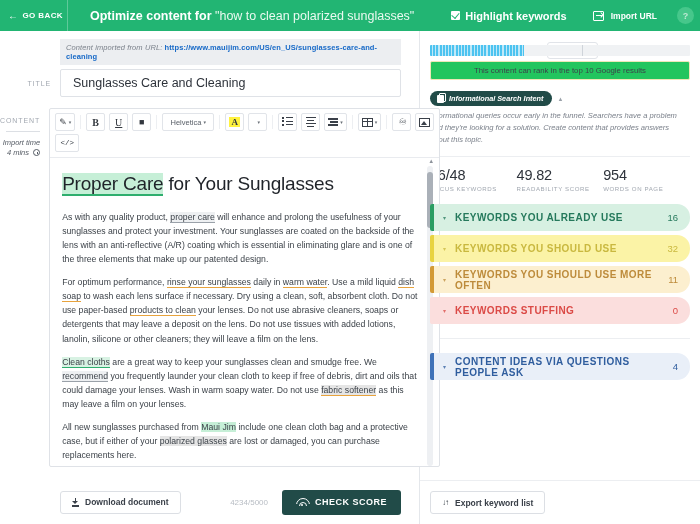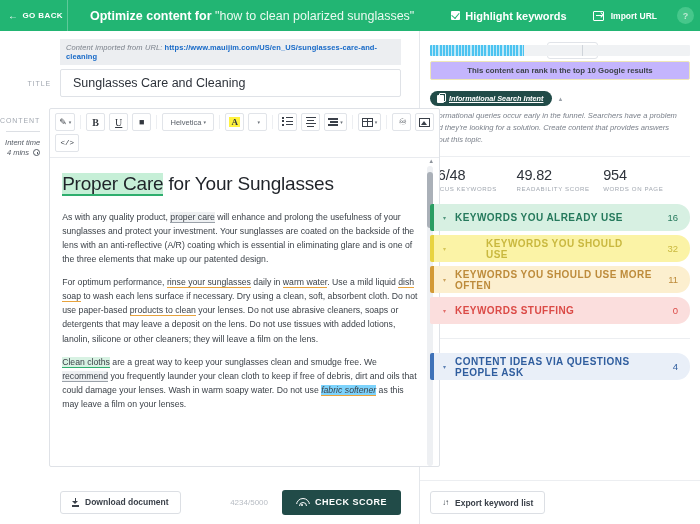--- a/index.html
+++ b/index.html
@@ -138,21 +138,21 @@
 
   
   .doc { padding: 14px 18px 10px 12px; position: relative; height: 308px; overflow: hidden; }
   .doc h1 {
     font-size: 19px; font-weight: normal; color: #1f2329;
     line-height: 1.25; margin-bottom: 14px; letter-spacing: -.2px;
   }
   .doc p { font-size: 8.7px; line-height: 1.62; color: #3c4249; margin-bottom: 9px; }
   .hl-green { background: #c6efd7; }
   .hl-green-u { background: #d8f2e3; border-bottom: 1.5px solid #2fae6e; }
-  .hl-yellow { background: #7dd3fc; font-style: italic; }
+  .hl-yellow { background: #e5e5e5; }
   .hl-orange-u { border-bottom: 1.5px solid #e8a33d; }
   .hl-grey-u { background: #eef0f2; border-bottom: 1.5px solid #9aa1a9; }
   .hl-green-band { border-bottom: 2px solid #2fae6e; }
 
   .doc-scrollbar {
     position: absolute; right: 6px; top: 8px; width: 6px; height: 300px;
     background: #eef0f3; border-radius: 3px;
   }
   .doc-scrollbar .thumb { position:absolute; top: 6px; left:0; width: 6px; height: 56px; background:#aab0b8; border-radius: 3px; }
   .doc-scroll-up { position:absolute; right:5px; top:0px; font-size:6px; color:#8d939b; }
@@ -214,30 +214,30 @@
     height: 11px; margin-top: 4px; background: #f0f2f4; position: relative; overflow: hidden;
     border-radius: 1px;
   }
   .perf-fill {
     position:absolute; left:0; top:0; height:11px; width: 36%;
     background: repeating-linear-gradient(90deg, #4cc3f0 0 2px, #bfe8f8 2px 3.2px);
   }
   .perf-marker { position:absolute; left: 58.5%; top:-9px; width:1px; height: 20px; background: #cfd4da; }
 
   .rank-note {
-    margin-top: 5px; background: #c4b5fd; border: 1px solid #eee7b8;
-    font-size: 7.8px; font-weight: bold; color: #3c4249; text-align: center;
+    margin-top: 5px; background: #22c55e; border: 1px solid #eee7b8;
+    font-size: 7.8px; font-weight: normal; color: #3c4249; text-align: center;
     padding: 4px 0; border-radius: 2px;
   }
 
   .intent-row { display:flex; align-items:center; gap: 5px; margin-top: 11px; }
   .intent-pill {
     background: #214b48; color: #fff; border-radius: 9px;
     font-size: 7.3px; font-weight: bold; font-style: italic;
-    padding: 3px 9px 3px 7px; display:flex; align-items:center; gap:5px;text-decoration:underline;
+    padding: 3px 9px 3px 7px; display:flex; align-items:center; gap:5px;
   }
   .intent-ico { width: 7px; height: 8px; background: #fff; border-radius: 1px; position: relative; }
   .intent-ico:after { content:""; position:absolute; left:2px; top:-1.5px; width:5px; height:7px; border:1.2px solid #fff; border-radius:1px; }
   .chev-up { font-size: 6px; color: #9aa1a9; }
   .intent-desc { font-size: 7.6px; font-style: italic; color: #7b818b; line-height: 1.6; margin-top: 4px; }
 
   .hr { height: 1px; background: #eceef1; margin: 10px 0 0 0; }
 
   .stats { display:flex; padding: 10px 0 12px 0; }
   .stat { width: 33.3%; }
@@ -307,21 +307,21 @@
 
         <div class="field-row">
           <div class="gutter">TITLE</div>
           <div class="title-input">Sunglasses Care and Cleaning</div>
         </div>
 
         <div class="field-row" style="margin-top:11px">
           <div class="content-gutter">
             <div class="lbl">CONTENT</div>
             <div class="sep"></div>
-            <div class="rt">Intent time</div>
+            <div class="rt">Import time</div>
             <div class="rt2">
               <span>4 mins</span>
               <span class="clock"></span>
             </div>
           </div>
 
           <div class="editor-wrap">
             <div class="toolbar">
               <div class="tb-row">
                 <div class="tb-btn">✎<span class="caret">▾</span></div>
@@ -390,20 +390,21 @@
               <h1>
                 <span class="hl-green hl-green-band">Proper Care</span><span> for Your Sunglasses</span>
               </h1>
 
               <p>As with any quality product, <span class="hl-grey-u">proper care</span> will enhance and prolong the usefulness of your sunglasses and protect your investment. Your sunglasses are coated on the backside of the lens with an anti-reflective (A/R) coating which is essential in eliminating glare and is one of the three elements that make up our patented design.</p>
 
               <p>For optimum performance, <span class="hl-orange-u">rinse your sunglasses</span> daily in <span class="hl-orange-u">warm water</span>. Use a mild liquid <span class="hl-orange-u">dish soap</span> to wash each lens surface if necessary. Dry using a clean, soft, absorbent cloth. Do not use paper-based <span class="hl-orange-u">products to clean</span> your lenses. Do not use abrasive cleaners, soaps or detergents that may leave a deposit on the lens. Do not use tissues with added lotions, lanolin, silicone or other cleaners; they will leave a film on the lens.</p>
 
               <p><span class="hl-green-u">Clean cloths</span> are a great way to keep your sunglasses clean and smudge free. We <span class="hl-grey-u">recommend</span> you frequently launder your clean cloth to keep if free of debris, dirt and oils that could damage your lenses. Wash in warm soapy water. Do not use <span class="hl-yellow hl-orange-u">fabric softener</span> as this may leave a film on your lenses.</p>
 
+              <p>All new sunglasses purchased from <span class="hl-green">Maui Jim</span> include one clean cloth bag and a protective case, but if either of your <span class="hl-yellow">polarized glasses</span> are lost or damaged, you can purchase replacements here.</p>
 
               <div class="doc-scrollbar">
                 <div class="thumb"></div>
               </div>
             </div>
           </div>
         </div>
       </div>
 
       <div class="left-footer">
@@ -466,21 +467,21 @@
           </div>
         </div>
 
         <div class="kw-list">
           <div class="kw-row" id="kwrow0" style="background: rgb(215, 240, 226); color: rgb(37, 121, 92);">
             <span class="kw-bar" id="kwbar0" style="background: rgb(42, 157, 98);"></span>
             <span class="kw-chev">▾</span>
             <span class="kw-label">KEYWORDS YOU ALREADY USE</span>
             <span class="kw-count">16</span>
           </div>
-          <div class="kw-row" id="kwrow1" style="background: rgb(251, 243, 166); color: rgb(201, 184, 63); gap: 31px;">
+          <div class="kw-row" id="kwrow1" style="background: rgb(251, 243, 166); color: rgb(201, 184, 63);">
             <span class="kw-bar" id="kwbar1" style="background: rgb(232, 211, 64);"></span>
             <span class="kw-chev">▾</span>
             <span class="kw-label">KEYWORDS YOU SHOULD USE</span>
             <span class="kw-count">32</span>
           </div>
           <div class="kw-row" id="kwrow2" style="background: rgb(252, 239, 207); color: rgb(189, 139, 59);">
             <span class="kw-bar" id="kwbar2" style="background: rgb(211, 154, 54);"></span>
             <span class="kw-chev">▾</span>
             <span class="kw-label">KEYWORDS YOU SHOULD USE MORE OFTEN</span>
             <span class="kw-count">11</span>

